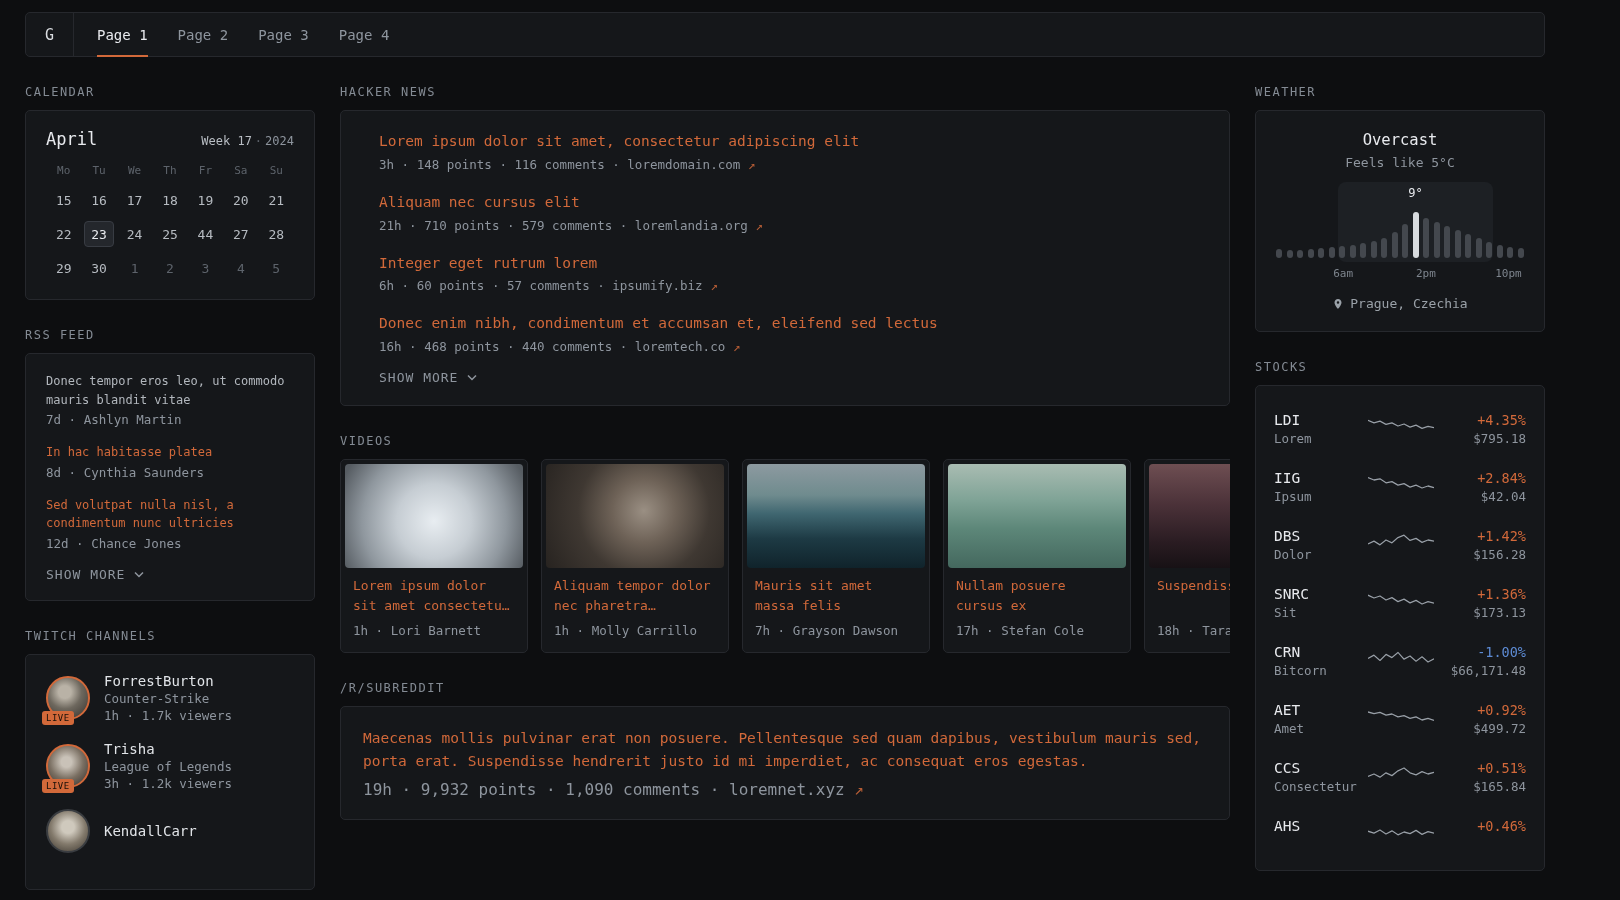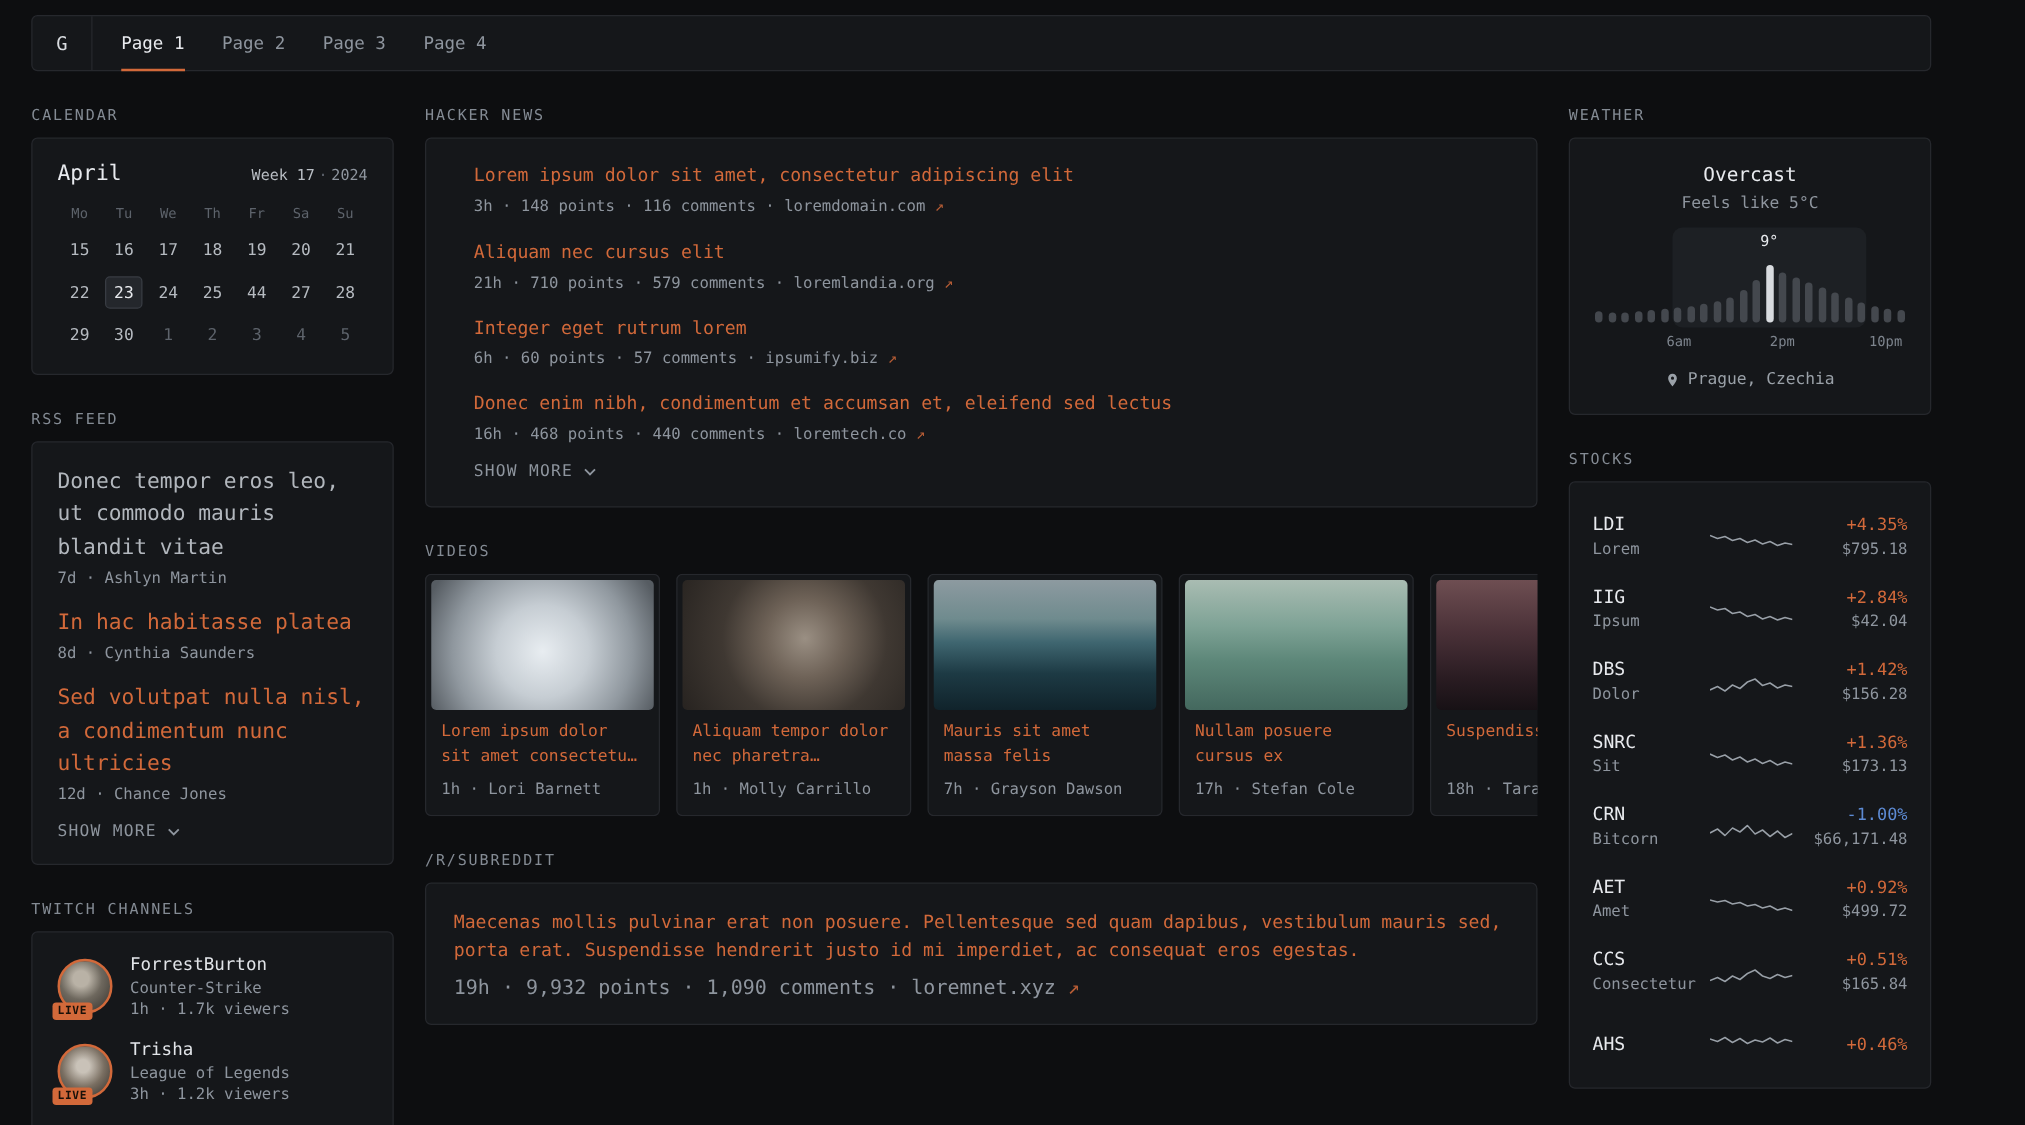--- a/index.html
+++ b/index.html
@@ -47,37 +47,37 @@
   .cal-meta .yr{color:var(--text2);}
   .cal-grid{display:grid;grid-template-columns:repeat(7,1fr);row-gap:8px;text-align:center;}
   .cal-dow{font-size:11px;color:var(--dim);height:16px;line-height:16px;}
   .cal-day{width:30px;height:26px;margin:0 auto;display:flex;align-items:center;
     justify-content:center;font-size:13px;color:#b6bbc1;border-radius:4px;}
   .cal-day.muted{color:var(--dim);}
   .cal-day.selected{background:#24272c;border:1px solid #383c43;color:#e8eaee;}
 
   
   .rss-item{margin-bottom:16px;}
-  .rss-title{font-size:17px;line-height:1.55;color:var(--accent);}
+  .rss-title{font-size:12px;line-height:1.55;color:var(--accent);}
   .rss-title.read{color:#b2b7bd;}
   .rss-meta{font-size:12.5px;color:var(--text2);margin-top:3px;}
   .show-more{display:flex;align-items:center;gap:8px;font-size:13px;letter-spacing:1px;
     color:var(--text2);margin-top:16px;}
   .chev{width:12px;height:9px;flex:none;}
 
   
   .tw-item{display:flex;gap:14px;margin-bottom:18px;align-items:center;}
   .tw-avatar{position:relative;width:44px;height:44px;flex:none;}
   .tw-avatar-img{width:44px;height:44px;border-radius:50%;border:2px solid var(--accent);}
   .tw-avatar-img.offline{border-color:#3a3d41;}
   .av-1{background:radial-gradient(circle at 42% 35%,#b9b2a6 0 18%,#6e685e 48%,#332f2a 100%);}
   .av-2{background:radial-gradient(circle at 46% 40%,#c9c2b8 0 16%,#7a6f62 52%,#2e2a26 100%);}
   .av-3{background:radial-gradient(circle at 50% 40%,#cfc9bd 0 20%,#837a6c 55%,#3a352e 100%);}
   .live-badge{position:absolute;bottom:-5px;left:-4px;background:var(--accent);
-    color:#181009;font-size:9px;font-weight:bold;letter-spacing:.5px;
+    color:#181009;font-size:9px;font-weight:normal;letter-spacing:.5px;
     padding:2px 4px;border-radius:3px;}
   .tw-name{font-size:14px;color:#e1e4e8;}
   .tw-sub{font-size:12.5px;color:var(--text2);margin-top:2px;}
 
   
   .hn-card{padding:20px 38px;}
   .hn-item{margin-bottom:20px;}
   .hn-item:last-of-type{margin-bottom:0;}
   .hn-title{font-size:14.5px;color:var(--accent);line-height:1.5;}
   .hn-meta{font-size:12.5px;color:var(--text2);margin-top:4px;}
@@ -112,21 +112,21 @@
   .w-bar{width:6px;border-radius:3px;background:#44484e;flex:none;}
   .w-bar.current{background:#d8dbdf;}
   .w-temp{position:absolute;top:-22px;transform:translateX(-50%);font-size:12px;color:#e8eaee;}
   .w-times{position:relative;height:14px;margin-top:9px;}
   .w-time{position:absolute;transform:translateX(-50%);font-size:11px;color:#7d848d;top:0;}
   .w-loc{display:flex;align-items:center;justify-content:center;gap:6px;
     margin-top:15px;font-size:13px;color:#9aa1a8;}
 
   
   .stocks-card{padding:14px 18px;}
-  .stock-row{display:flex;align-items:flex-end;gap:8px;padding:12px 0;}
+  .stock-row{display:flex;align-items:flex-start;gap:8px;padding:12px 0;}
   .stock-id{width:86px;flex:none;}
   .stock-ticker{font-size:14.5px;color:#e8eaee;}
   .stock-name{font-size:12.5px;color:var(--text2);margin-top:3px;}
   .stock-spark{flex:1;display:flex;align-items:center;}
   .stock-spark svg{width:100%;height:26px;}
   .stock-right{width:84px;flex:none;text-align:right;}
   .stock-change{font-size:13.5px;}
   .stock-change.up{color:var(--accent);}
   .stock-change.down{color:var(--negative);}
   .stock-price{font-size:12.5px;color:var(--text2);margin-top:3px;white-space:nowrap;}

